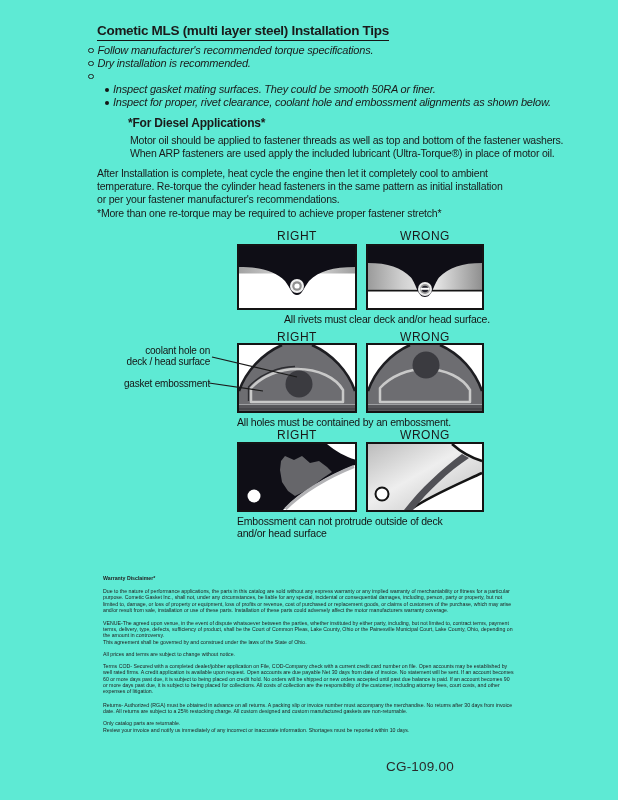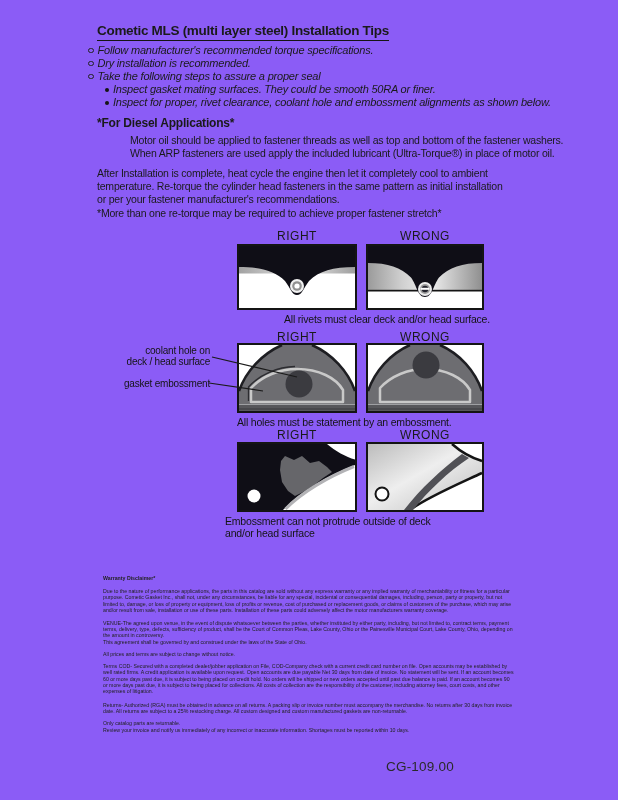--- a/index.html
+++ b/index.html
@@ -1,31 +1,31 @@
 <!DOCTYPE html>
 <html><head>
 <meta charset="utf-8">
 <style>
   html,body{margin:0;padding:0;background:#e8e8e8;}
   .page{
-    position:relative;width:618px;height:800px;background:#8b5cf6;margin:0 auto;
+    position:relative;width:618px;height:800px;background:#5eead4;margin:0 auto;
     font-family:"Liberation Sans","DejaVu Sans",sans-serif;color:#1a1a1a;overflow:hidden;
   }
   .abs{position:absolute;}
   .txt{font-size:10.5px;letter-spacing:-0.2px;line-height:13px;white-space:pre-line;}
   .title{
     font-size:13.5px;font-weight:bold;letter-spacing:-0.3px;
     display:inline-block;border-bottom:1.5px solid #151515;padding-bottom:2px;
   }
   .bullets{left:88px;top:44px;width:470px;}
   .bullet-row{font-size:11px;letter-spacing:-0.2px;line-height:13px;white-space:nowrap;font-style:italic;}
   .bullet-row.sub{padding-left:17px;}
   .marker-o{display:inline-block;width:3.5px;height:3.5px;border:1px solid #222;border-radius:50%;margin-right:4px;vertical-align:1px;}
   .marker-dot{display:inline-block;width:4px;height:4px;background:#151515;border-radius:50%;margin-right:4px;vertical-align:1px;}
-  .section-head{font-size:12px;font-weight:bold;letter-spacing:-0.2px;}
+  .section-head{font-size:12px;font-weight:bold;letter-spacing:-0.2px;margin-left:31px;}
   .diag-label{font-size:12px;letter-spacing:0.5px;text-align:center;color:#1a1a1a;}
   .caption{font-size:10.5px;letter-spacing:-0.2px;line-height:11.5px;white-space:pre-line;color:#141414;}
   .callout{font-size:10px;letter-spacing:-0.2px;line-height:10.5px;text-align:right;white-space:pre-line;color:#141414;}
   .legal{
     left:103px;top:576px;width:474px;
     font-size:6px;line-height:1.22;letter-spacing:0;
     transform:scale(0.87);transform-origin:0 0;color:#222;
   }
   .legal p{margin:0 0 7px 0;white-space:pre-line;}
   .legal .lh{font-weight:bold;margin:0 0 7px 0;}
@@ -37,21 +37,21 @@
 
 <div class="page">
 
   <div class="abs" style="left:97px;top:21px;">
     <span class="title">Cometic MLS (multi layer steel) Installation Tips</span>
   </div>
 
   <div class="abs bullets">
     <div class="bullet-row"><span class="marker-o"></span><span>Follow manufacturer's recommended torque specifications.</span></div>
     <div class="bullet-row"><span class="marker-o"></span><span>Dry installation is recommended.</span></div>
-    <div class="bullet-row"><span class="marker-o"></span><span>Take the following steps to assure a proper seal</span></div>
+    <div class="bullet-row"><span class="marker-o"></span></div>
     <div class="bullet-row sub"><span class="marker-dot"></span><span>Inspect gasket mating surfaces.  They could be smooth 50RA or finer.</span></div>
     <div class="bullet-row sub"><span class="marker-dot"></span><span>Inspect for proper, rivet clearance, coolant hole and embossment alignments as shown below.</span></div>
   </div>
 
   <div class="abs section-head" style="left:97px;top:116px;">*For Diesel Applications*</div>
   <div class="abs txt" style="left:97px;top:134px;width:480px;margin-left:33px;">Motor oil should be applied to fastener threads as well as top and bottom of the fastener washers.
 When ARP fasteners are used apply the included lubricant (Ultra-Torque®) in place of motor oil.</div>
   <div class="abs txt" style="left:97px;top:207px;width:480px;">*More than one re-torque may be required to achieve proper fastener stretch*</div>
   <div class="abs txt" style="left:97px;top:167px;width:480px;">After Installation is complete, heat cycle the engine then let it completely cool to ambient
 temperature. Re-torque the cylinder head fasteners in the same pattern as initial installation
@@ -133,21 +133,21 @@
     <line x1="2" y1="61.5" x2="116" y2="61.5" stroke="#9fa0a3" stroke-width="1"></line>
     <line x1="2" y1="66" x2="116" y2="66" stroke="#3b3b3f" stroke-width="1"></line>
     <rect x="1" y="1" width="116" height="68" fill="none" stroke="#141414" stroke-width="2"></rect>
   </svg>
 
   <svg class="abs" style="left:203px;top:352px;" width="100" height="45" viewBox="0 0 100 45">
     <line x1="9" y1="5" x2="94" y2="25" stroke="#1a1a1a" stroke-width="1.2"></line>
     <line x1="6" y1="31" x2="60" y2="39" stroke="#1a1a1a" stroke-width="1.2"></line>
   </svg>
 
-  <div class="abs caption" style="left:237px;top:417px;width:300px;">All holes must be statement by an embossment.</div>
+  <div class="abs caption" style="left:237px;top:417px;width:300px;">All holes must be contained by an embossment.</div>
 
   <div class="abs diag-label" style="left:237px;top:428px;width:120px;">RIGHT</div>
   <div class="abs diag-label" style="left:366px;top:428px;width:118px;">WRONG</div>
 
   <svg class="abs" style="left:237px;top:442px;" width="120" height="70" viewBox="0 0 120 70">
     <rect x="0" y="0" width="120" height="70" fill="#ffffff"></rect>
     <path d="M2,2 H90 C98,9 109,15 118,17.5 L118,23 C92,33 64,49 46,68 L2,68 Z" fill="#0f0e16"></path>
     <path d="M48,14 L57,18 L65,14 L73,21 L82,19 L90,25 L95,30 L86,36 L76,44 L66,50 L58,54 L51,49 L45,40 L43,28 L44,19 Z" fill="#66666a"></path>
     <path d="M117,24.5 C92,34.5 65,50 48.5,67" fill="none" stroke="#b3b3b6" stroke-width="3"></path>
     <circle cx="17" cy="54" r="6.5" fill="#ffffff"></circle>
@@ -165,21 +165,21 @@
     </defs>
     <rect x="0" y="0" width="118" height="70" fill="#ffffff"></rect>
     <path d="M2,2 H86 C95,10 106,16 116,19 L116,31 C88,44 60,56 44,68 L2,68 Z" fill="url(#gF)"></path>
     <path d="M86,2 C95,10 106,16 116,19" fill="none" stroke="#141414" stroke-width="2.5"></path>
     <path d="M116,31 C88,44 60,56 44,68" fill="none" stroke="#141414" stroke-width="2.5"></path>
     <path d="M96,12 C76,27 55,46 38,68 L47,68 C62,49 82,30 103,16 Z" fill="#515156"></path>
     <circle cx="16" cy="52" r="6.5" fill="#ffffff" stroke="#141414" stroke-width="2"></circle>
     <rect x="1" y="1" width="116" height="68" fill="none" stroke="#141414" stroke-width="2"></rect>
   </svg>
 
-  <div class="abs caption" style="left:225px;top:516px;width:300px;">Embossment can not protrude outside of deck
+  <div class="abs caption" style="left:237px;top:516px;width:300px;">Embossment can not protrude outside of deck
 and/or head surface</div>
 
   <div class="abs legal">
     <p class="lh">Warranty Disclaimer*</p>
     <p>Due to the nature of performance applications, the parts in this catalog are sold without any express warranty or any implied warranty of merchantability or fitness for a particular purpose.  Cometic Gasket Inc., shall not, under any circumstances, be liable for any special, incidental or consequential damages, including, person, party or property, but not limited to, damage, or loss of property or equipment, loss of profits or revenue, cost of purchased or replacement goods, or claims of customers of the purchase, which may arise and/or result from sale, installation or use of these parts.  Installation of these parts could adversely affect the motor manufacturers warranty coverage.</p>
     <p>VENUE-The agreed upon venue, in the event of dispute whatsoever between the parties, whether instituted by either party, including, but not limited to, contract terms, payment terms, delivery, type, defects, sufficiency of product, shall be the Court of Common Pleas, Lake County, Ohio or the Painesville Municipal Court, Lake County, Ohio, depending on the amount in controversy.
 This agreement shall be governed by and construed under the laws of the State of Ohio.</p>
     <p>All prices and terms are subject to change without notice.</p>
     <p>Terms COD- Secured with a completed dealer/jobber application on File, COD-Company check with a current credit card number on file.  Open accounts may be established by well rated firms.  A credit application is available upon request.  Open accounts are due payable Net 30 days from date of invoice.  No statement will be sent.  If an account becomes 60 or more days past due, it is subject to being placed on credit hold.  No orders will be shipped or new orders accepted until past due balance is paid.  If an account becomes 90 or more days past due, it is subject to being placed for collections.  All costs of collection are the responsibility of the customer, including attorney fees, court costs, and other expenses of litigation.</p>
     <p>Returns- Authorized (RGA) must be obtained in advance on all returns.  A packing slip or invoice number must accompany the merchandise.  No returns after 30 days from invoice date.  All returns are subject to a 25% restocking charge.  All custom designed and custom manufactured gaskets are non-returnable.</p>

